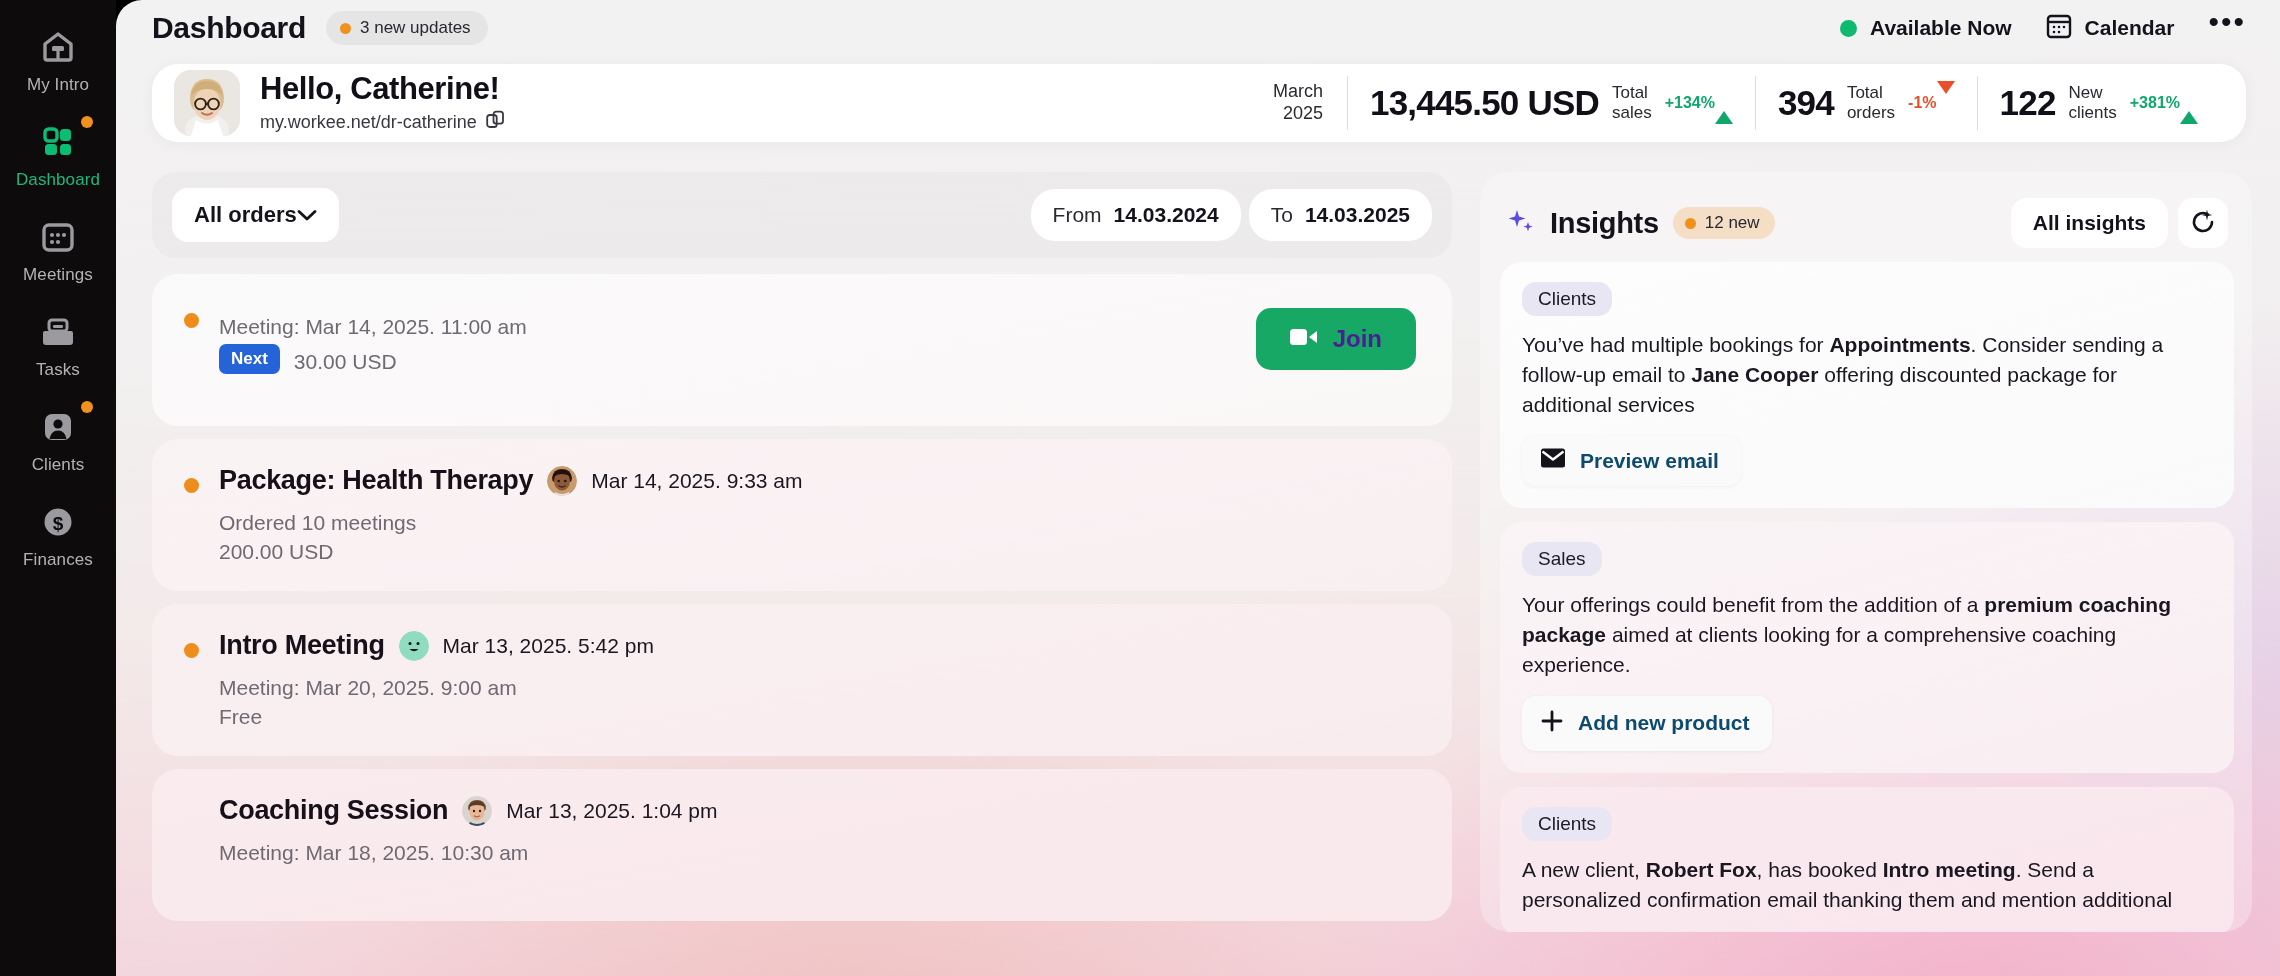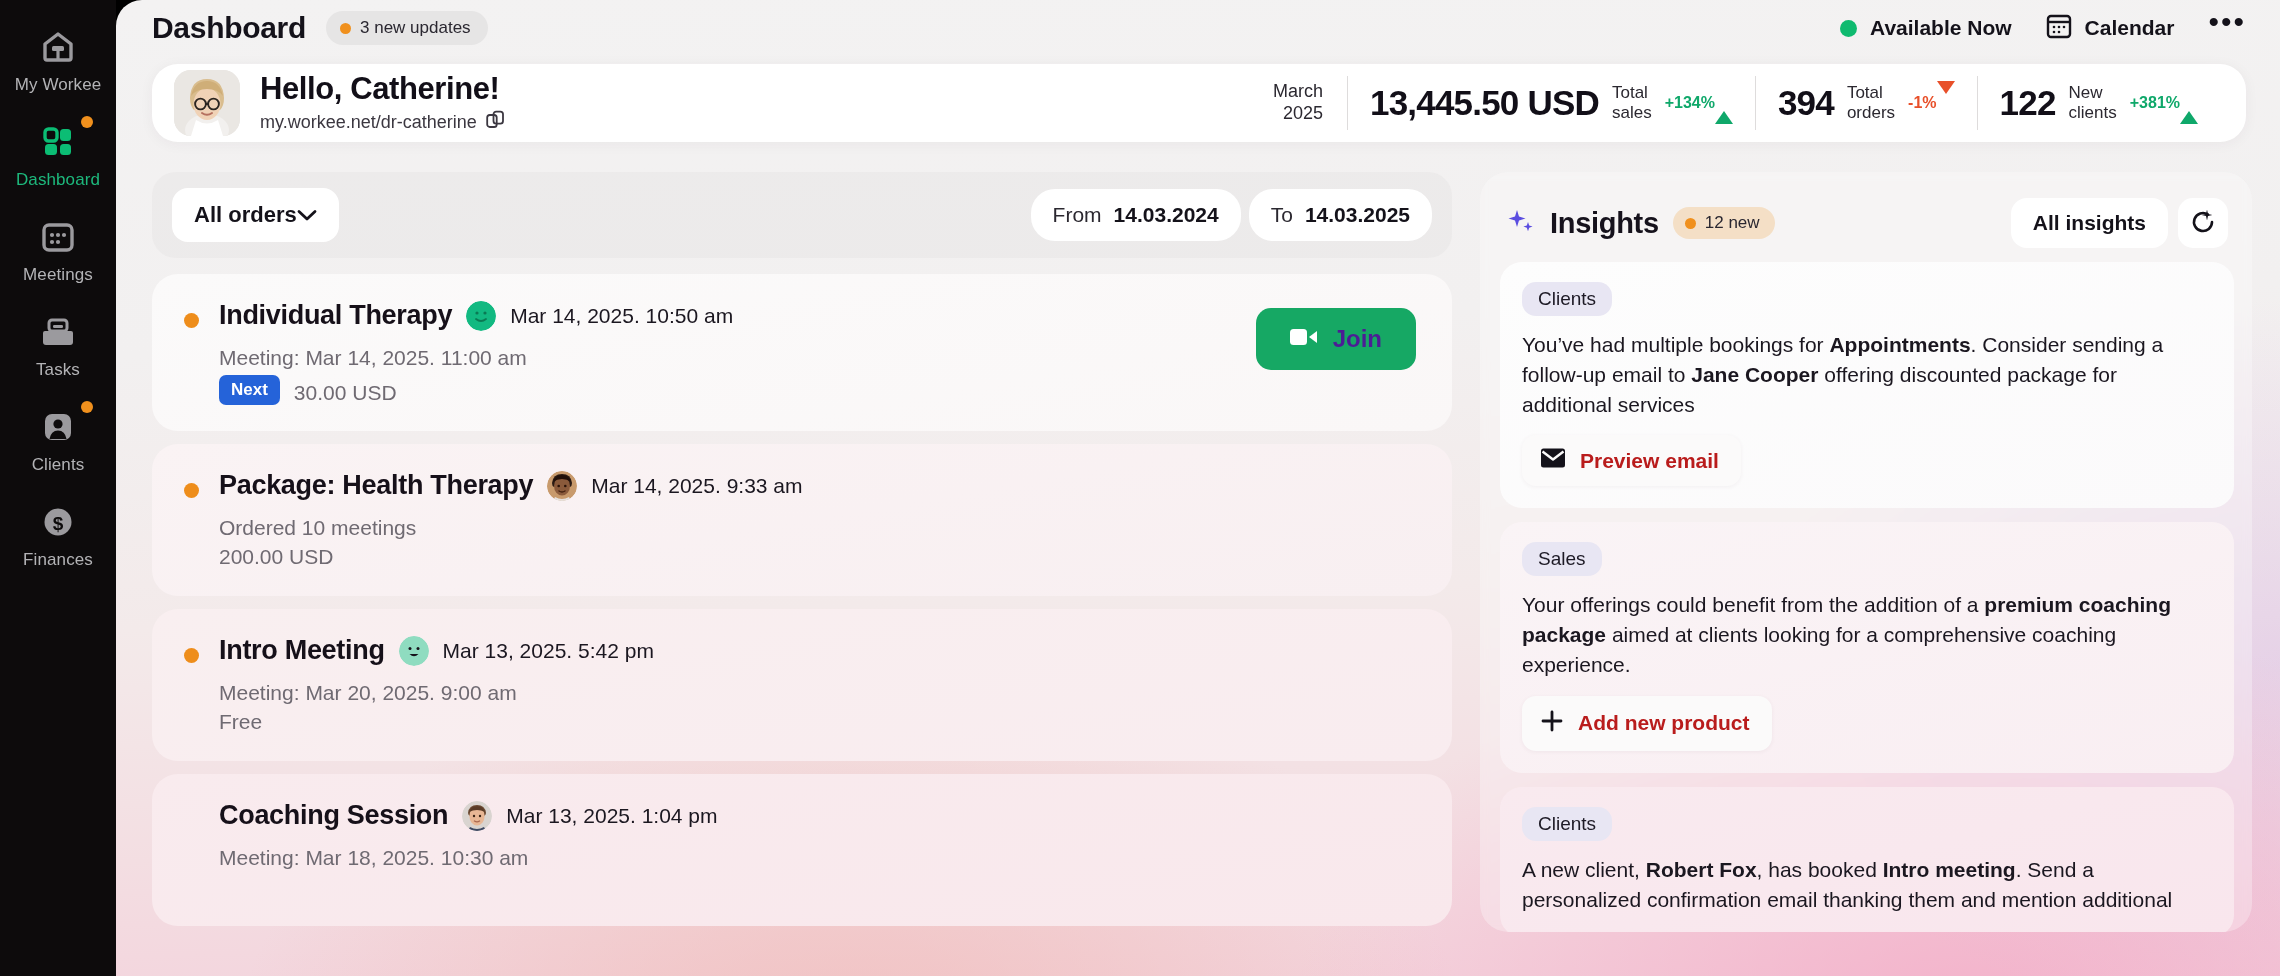--- a/index.html
+++ b/index.html
@@ -326,42 +326,42 @@
     color: #1b1720;
   }
   .ins-text b { font-weight: bold; }
   .ins-btn {
     margin-top: 16px;
     background: #fbfafa;
     border: none;
     border-radius: 14px;
     padding: 13px 22px 13px 18px;
     display: inline-flex; align-items: center; gap: 14px;
-    font-size: 21px; font-weight: bold; color: #b91c1c;
+    font-size: 21px; font-weight: bold; color: #0c4a6e;
     cursor: pointer;
     font-family: "Liberation Sans", sans-serif;
     box-shadow: 0 1px 4px rgba(80,50,60,0.06);
   }
 </style>
 </head>
 <body>
 
 <div class="app">
 
   <nav class="sidebar">
 
     <div class="nav-item">
       <span class="nav-ico">
         <svg width="40" height="40" viewBox="0 0 40 40">
             <path d="M7 17 L20 7 L33 17 L33 31 Q33 33 31 33 L9 33 Q7 33 7 31 Z" fill="none" stroke="#9b9a9e" stroke-width="3.4" stroke-linejoin="round"></path>
             <rect x="14" y="19" width="12" height="5" rx="1.5" fill="#9b9a9e"></rect>
             <path d="M20 24 L20 33" stroke="#9b9a9e" stroke-width="3.2"></path>
           </svg>
       </span>
-      <span class="nav-label">My Workee</span>
+      <span class="nav-label">My Intro</span>
     </div>
 
     <div class="nav-item active">
       <span class="nav-ico">
         <svg width="40" height="40" viewBox="0 0 40 40">
             <rect x="7" y="7" width="12" height="12" rx="3.5" fill="none" stroke="#0bbd74" stroke-width="3.4"></rect>
             <rect x="22" y="7" width="11" height="12" rx="3.5" fill="#0bbd74"></rect>
             <rect x="7" y="22" width="12" height="11" rx="3.5" fill="#0bbd74"></rect>
             <rect x="22" y="22" width="11" height="11" rx="3.5" fill="#0bbd74"></rect>
           </svg>
@@ -547,32 +547,20 @@
               <span class="dt-val">14.03.2025</span>
             </div>
           </div>
         </div>
 
         <div class="orders">
 
           <div class="order o1">
             <span class="o-dot"></span>
             <div class="o-body">
-              <div class="o-head">
-                <span class="o-title">Individual Therapy</span>
-                <span class="o-av">
-                  <svg width="30" height="30" viewBox="0 0 30 30">
-                      <circle cx="15" cy="15" r="15" fill="#12b981"></circle>
-                      <circle cx="11" cy="12" r="1.6" fill="#0a7a54"></circle>
-                      <circle cx="19" cy="12" r="1.6" fill="#0a7a54"></circle>
-                      <path d="M10 18 Q15 22 20 18" stroke="#0a7a54" stroke-width="1.8" fill="none" stroke-linecap="round"></path>
-                    </svg>
-                </span>
-                <span class="o-when">Mar 14, 2025. 10:50 am</span>
-              </div>
               <div class="o-meet">Meeting: Mar 14, 2025. 11:00 am</div>
               <div class="o-foot">
                 <span class="tag-next">Next</span>
                 <span class="o-price">30.00 USD</span>
               </div>
             </div>
             <button class="btn-join">
               <span>
                 <svg width="28" height="20" viewBox="0 0 28 20">
                     <rect x="0" y="2" width="17" height="16" rx="3.5" fill="#fff"></rect>

